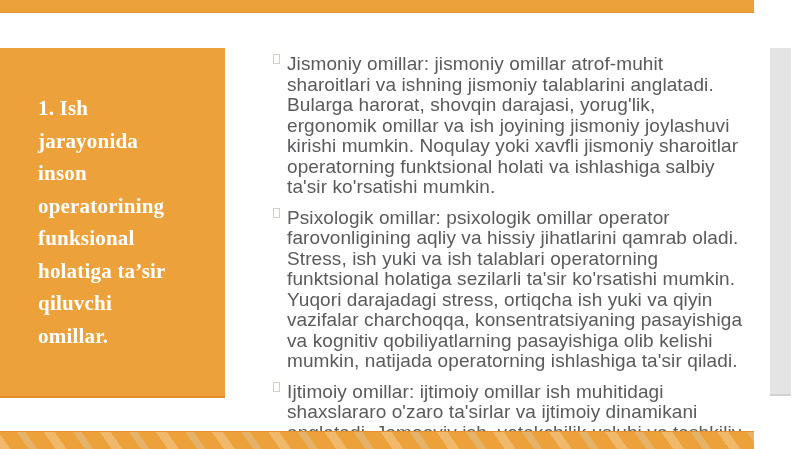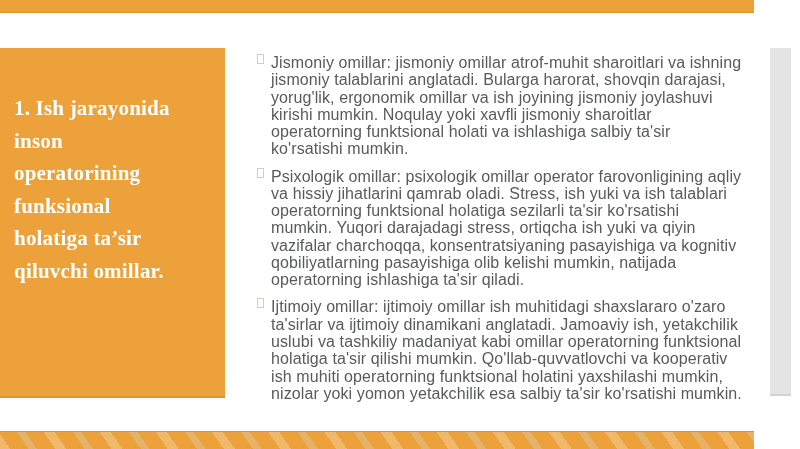--- a/index.html
+++ b/index.html
@@ -26,36 +26,36 @@
   }
   .title-box{
     position:absolute;left:0;top:48px;
     width:225px;height:350px;
     background:var(--accent-orange);
     border-bottom:2px solid var(--accent-orange-dark);
     box-sizing:border-box;
   }
   .slide-title{
     margin:0;
-    padding:44px 38px 0 14px;
+    padding:44px 38px 0 38px;
     font-family:"Liberation Serif", serif;
     font-weight:bold;
     font-size:21px;
     line-height:1.55;
     color:var(--title-text);
     letter-spacing:0.2px;
   }
   .content{
     position:absolute;left:271px;top:54px;
     width:472px;
   }
   .para{
     position:relative;
-    margin:0 0 10px 0;
-    font-size:16px;
+    margin:0 0 10px 16px;
+    font-size:19px;
     line-height:1.08;
     color:var(--body-text);
     letter-spacing:0.1px;
   }
   .bullet-square{
     position:absolute;
     left:-14px;top:0px;
     width:5px;height:8px;
     border:1px solid var(--bullet-border);
     background:transparent;

